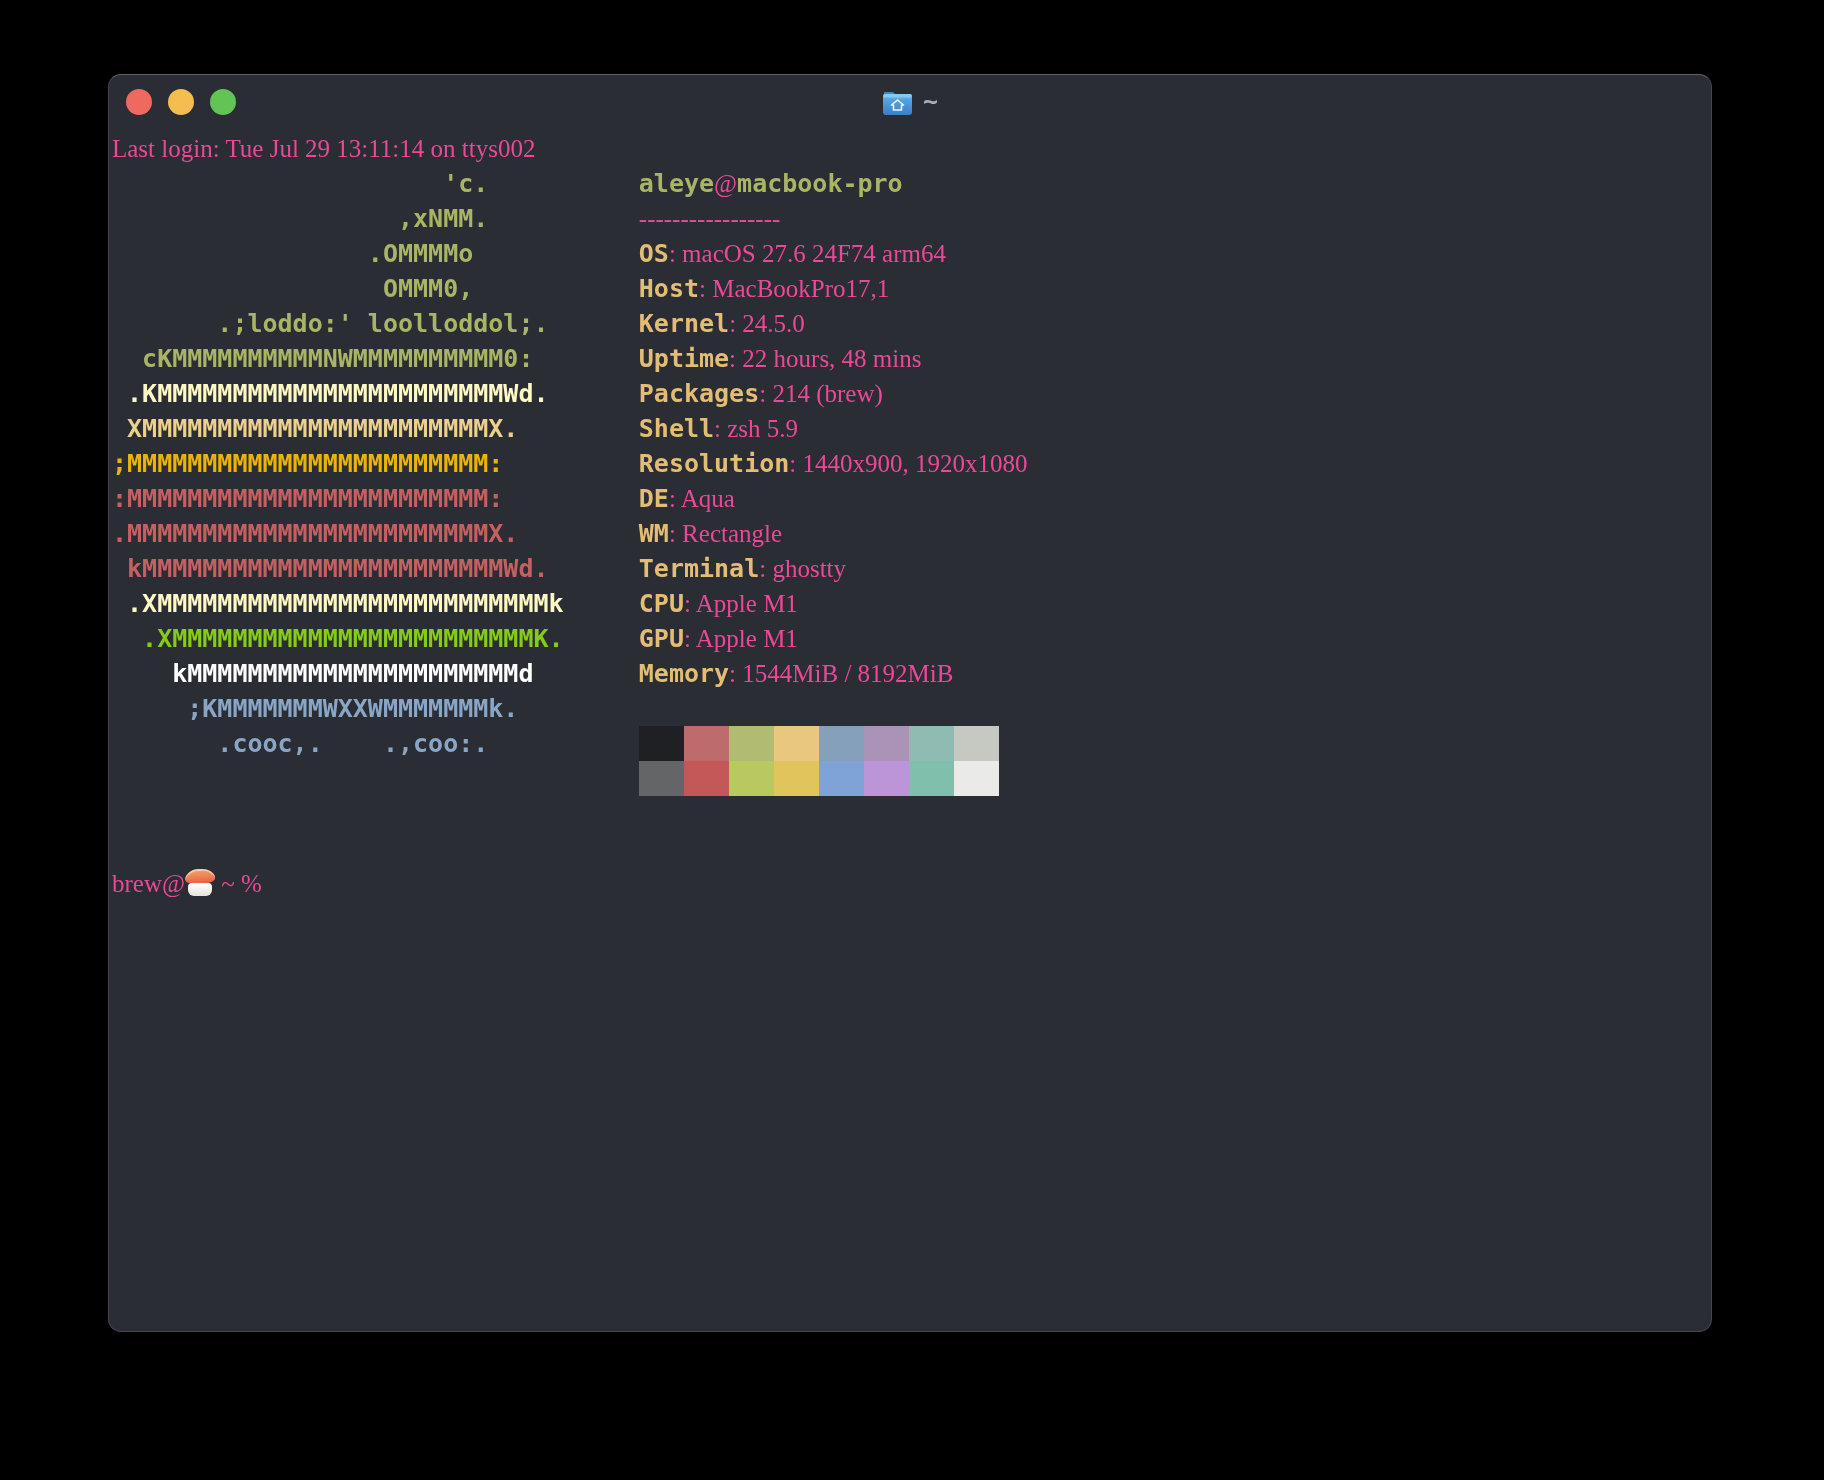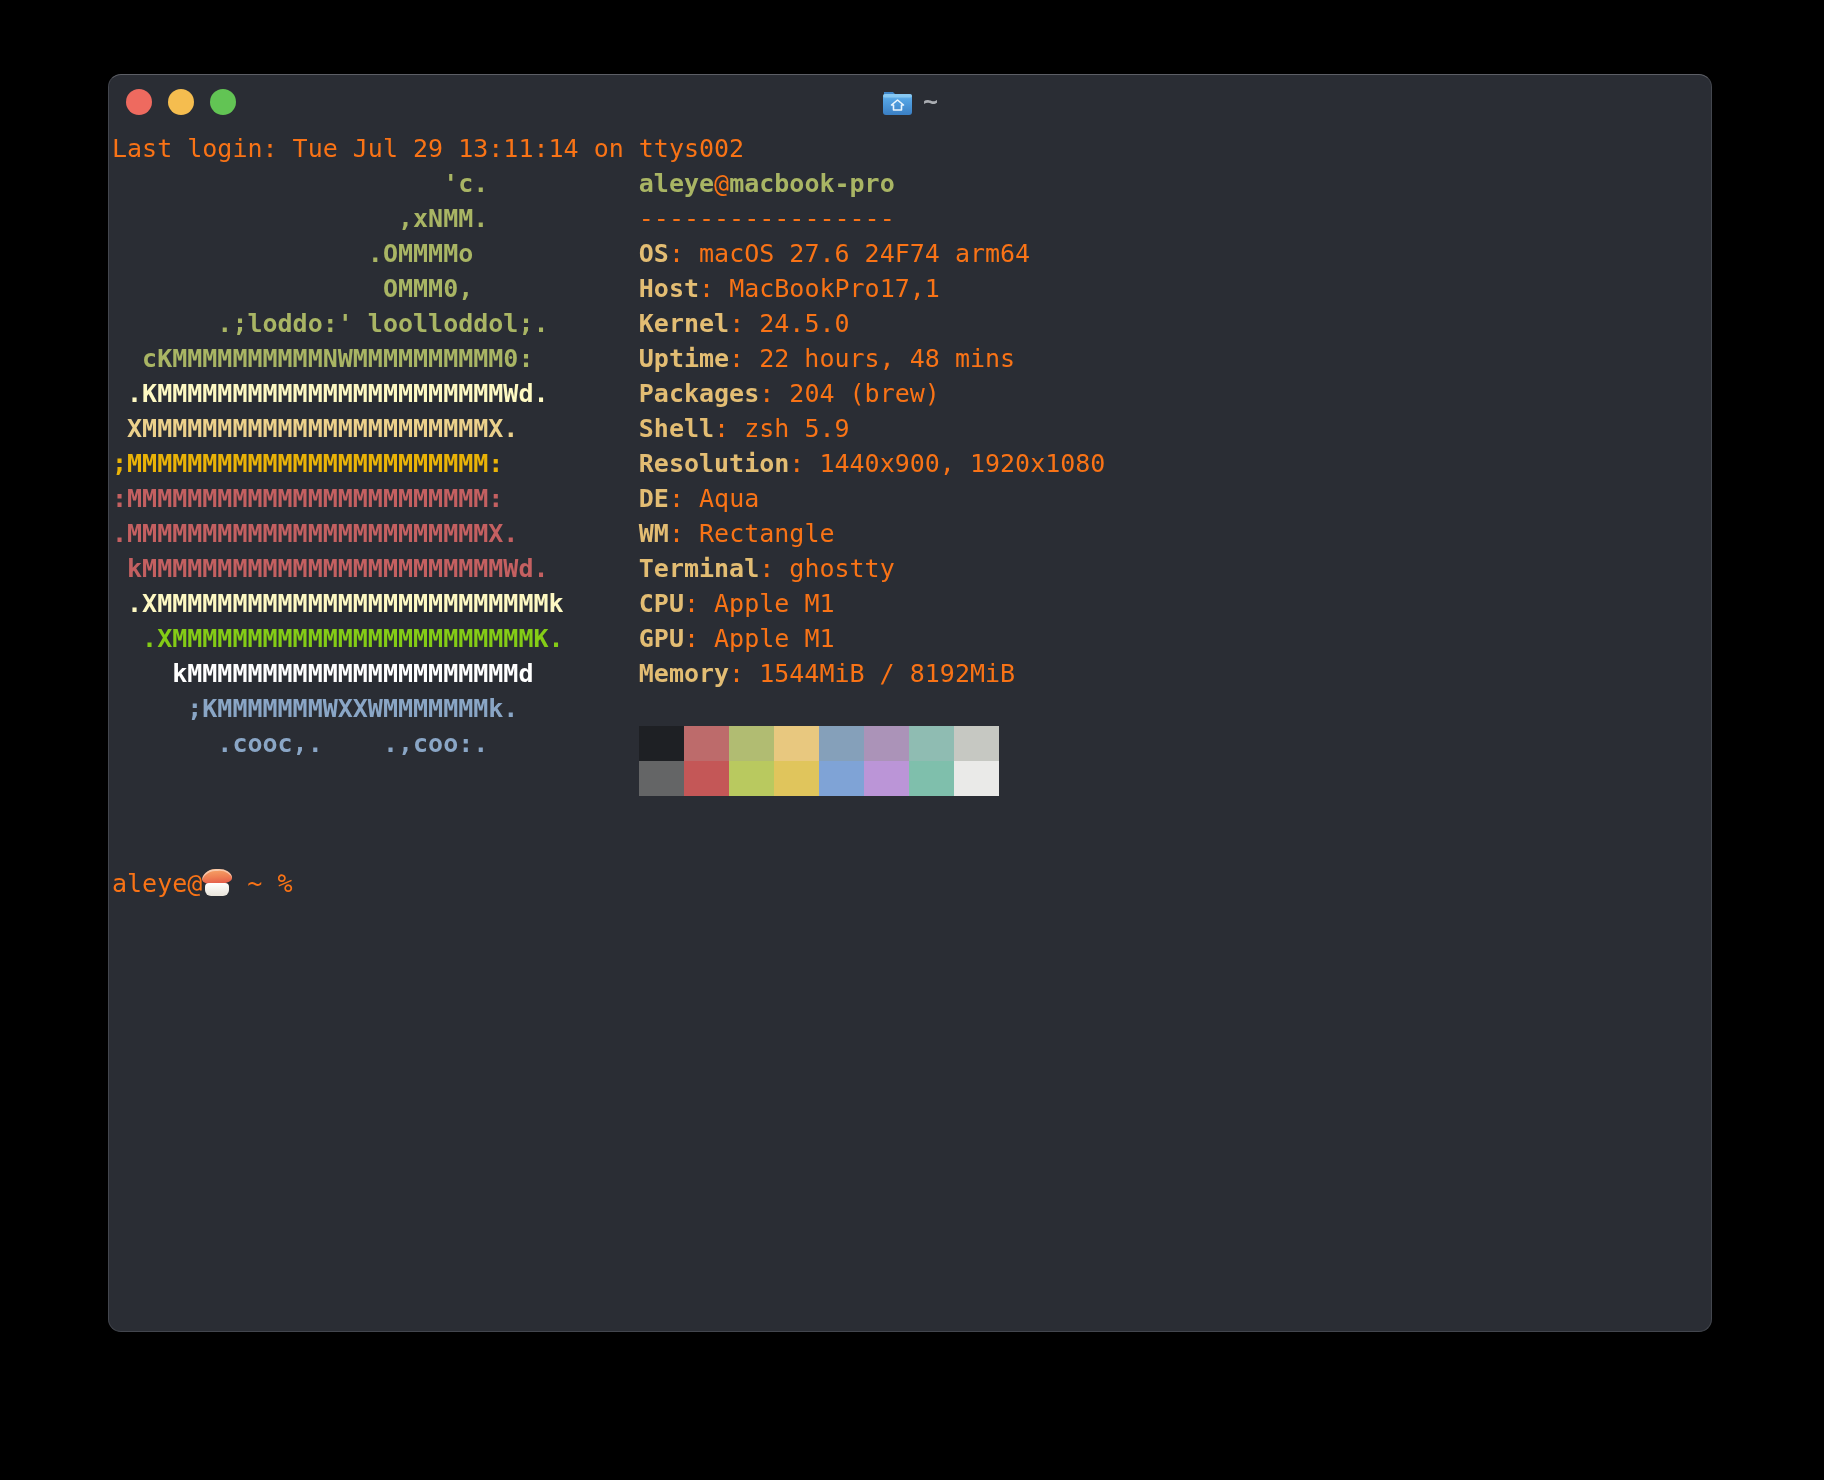--- a/index.html
+++ b/index.html
@@ -14,21 +14,21 @@
   .light{width:26px;height:26px;border-radius:50%;display:inline-block;}
   .title-group{
     position:absolute;left:0;right:0;top:0;height:54px;
     display:flex;align-items:center;justify-content:center;gap:10px;
   }
   .title-text{color:#aaadb2;font-size:25px;font-weight:bold;line-height:54px;}
   .term{
     position:absolute;left:3px;top:56px;right:3px;bottom:3px;margin:0;
     font-size:25px;line-height:35px;white-space:pre;overflow:hidden;
   }
-  .fg{color:#f97316;}
+  .fg{color:#ec4899;font-family:Liberation Serif, serif;}
   .b{font-weight:bold;}
   .sw{display:inline-block;width:45px;height:35px;vertical-align:top;}
   .sushi{position:relative;display:inline-block;width:30px;height:27px;vertical-align:-4px;}
   .sushi .fish{
     position:absolute;left:0;top:0;width:30px;height:15px;border-radius:55% 55% 45% 45% / 80% 80% 40% 40%;
     background:linear-gradient(180deg,#f6a468 0%,#ef7f53 55%,#e35a4b 100%);
     transform:rotate(-4deg);box-shadow:inset 0 2px 0 rgba(255,255,255,.45);
   }
   .sushi .rice{
     position:absolute;left:3px;bottom:0;width:24px;height:13px;border-radius:4px 4px 6px 6px;
@@ -65,28 +65,28 @@
       <span class="title-text">~</span>
     </div>
   </div>
   <pre class="term" id="term"><span class="fg">Last login: Tue Jul 29 13:11:14 on ttys002</span>
 <span class="b" style="color:#a9b564">                      'c.</span>          <span class="b" style="color:#a9b564">aleye</span><span class="fg">@</span><span class="b" style="color:#a9b564">macbook-pro</span>
 <span class="b" style="color:#a9b564">                   ,xNMM.</span>          <span class="fg">-----------------</span>
 <span class="b" style="color:#a9b564">                 .OMMMMo</span>           <span class="b" style="color:#e3bd73">OS</span><span class="fg">: macOS 27.6 24F74 arm64</span>
 <span class="b" style="color:#a9b564">                  OMMM0,</span>           <span class="b" style="color:#e3bd73">Host</span><span class="fg">: MacBookPro17,1</span>
 <span class="b" style="color:#a9b564">       .;loddo:' loolloddol;.</span>      <span class="b" style="color:#e3bd73">Kernel</span><span class="fg">: 24.5.0</span>
 <span class="b" style="color:#a9b564">  cKMMMMMMMMMMNWMMMMMMMMMM0:</span>       <span class="b" style="color:#e3bd73">Uptime</span><span class="fg">: 22 hours, 48 mins</span>
-<span class="b" style="color:#fef9c3"> .KMMMMMMMMMMMMMMMMMMMMMMMWd.</span>      <span class="b" style="color:#e3bd73">Packages</span><span class="fg">: 204 (brew)</span>
+<span class="b" style="color:#fef9c3"> .KMMMMMMMMMMMMMMMMMMMMMMMWd.</span>      <span class="b" style="color:#e3bd73">Packages</span><span class="fg">: 214 (brew)</span>
 <span class="b" style="color:#ecd18c"> XMMMMMMMMMMMMMMMMMMMMMMMX.</span>        <span class="b" style="color:#e3bd73">Shell</span><span class="fg">: zsh 5.9</span>
 <span class="b" style="color:#eab308">;MMMMMMMMMMMMMMMMMMMMMMMM:</span>         <span class="b" style="color:#e3bd73">Resolution</span><span class="fg">: 1440x900, 1920x1080</span>
 <span class="b" style="color:#c46061">:MMMMMMMMMMMMMMMMMMMMMMMM:</span>         <span class="b" style="color:#e3bd73">DE</span><span class="fg">: Aqua</span>
 <span class="b" style="color:#c46061">.MMMMMMMMMMMMMMMMMMMMMMMMX.</span>        <span class="b" style="color:#e3bd73">WM</span><span class="fg">: Rectangle</span>
 <span class="b" style="color:#c46061"> kMMMMMMMMMMMMMMMMMMMMMMMMWd.</span>      <span class="b" style="color:#e3bd73">Terminal</span><span class="fg">: ghostty</span>
 <span class="b" style="color:#fef9c3"> .XMMMMMMMMMMMMMMMMMMMMMMMMMMk</span>     <span class="b" style="color:#e3bd73">CPU</span><span class="fg">: Apple M1</span>
 <span class="b" style="color:#84cc16">  .XMMMMMMMMMMMMMMMMMMMMMMMMK.</span>     <span class="b" style="color:#e3bd73">GPU</span><span class="fg">: Apple M1</span>
 <span class="b" style="color:#ffffff">    kMMMMMMMMMMMMMMMMMMMMMMd</span>       <span class="b" style="color:#e3bd73">Memory</span><span class="fg">: 1544MiB / 8192MiB</span>
 <span class="b" style="color:#8aa6c6">     ;KMMMMMMMWXXWMMMMMMMk.</span>        
 <span class="b" style="color:#8aa6c6">       .cooc,.    .,coo:.</span>          <span class="sw" style="background:#1e2024"></span><span class="sw" style="background:#bd6b6b"></span><span class="sw" style="background:#b1bc72"></span><span class="sw" style="background:#e8c87f"></span><span class="sw" style="background:#85a0ba"></span><span class="sw" style="background:#ab93b8"></span><span class="sw" style="background:#8fbcb2"></span><span class="sw" style="background:#c6c8c2"></span>
                                    <span class="sw" style="background:#646566"></span><span class="sw" style="background:#c45757"></span><span class="sw" style="background:#b9c95f"></span><span class="sw" style="background:#e0c55c"></span><span class="sw" style="background:#7fa3d6"></span><span class="sw" style="background:#bb95d7"></span><span class="sw" style="background:#7fbfac"></span><span class="sw" style="background:#eaeae8"></span>
 
 
-<span class="fg">aleye@</span><span class="sushi"><span class="fish"></span><span class="rice"></span></span><span class="fg"> ~ %</span></pre>
+<span class="fg">brew@</span><span class="sushi"><span class="fish"></span><span class="rice"></span></span><span class="fg"> ~ %</span></pre>
 </div>
 
 </body></html>

